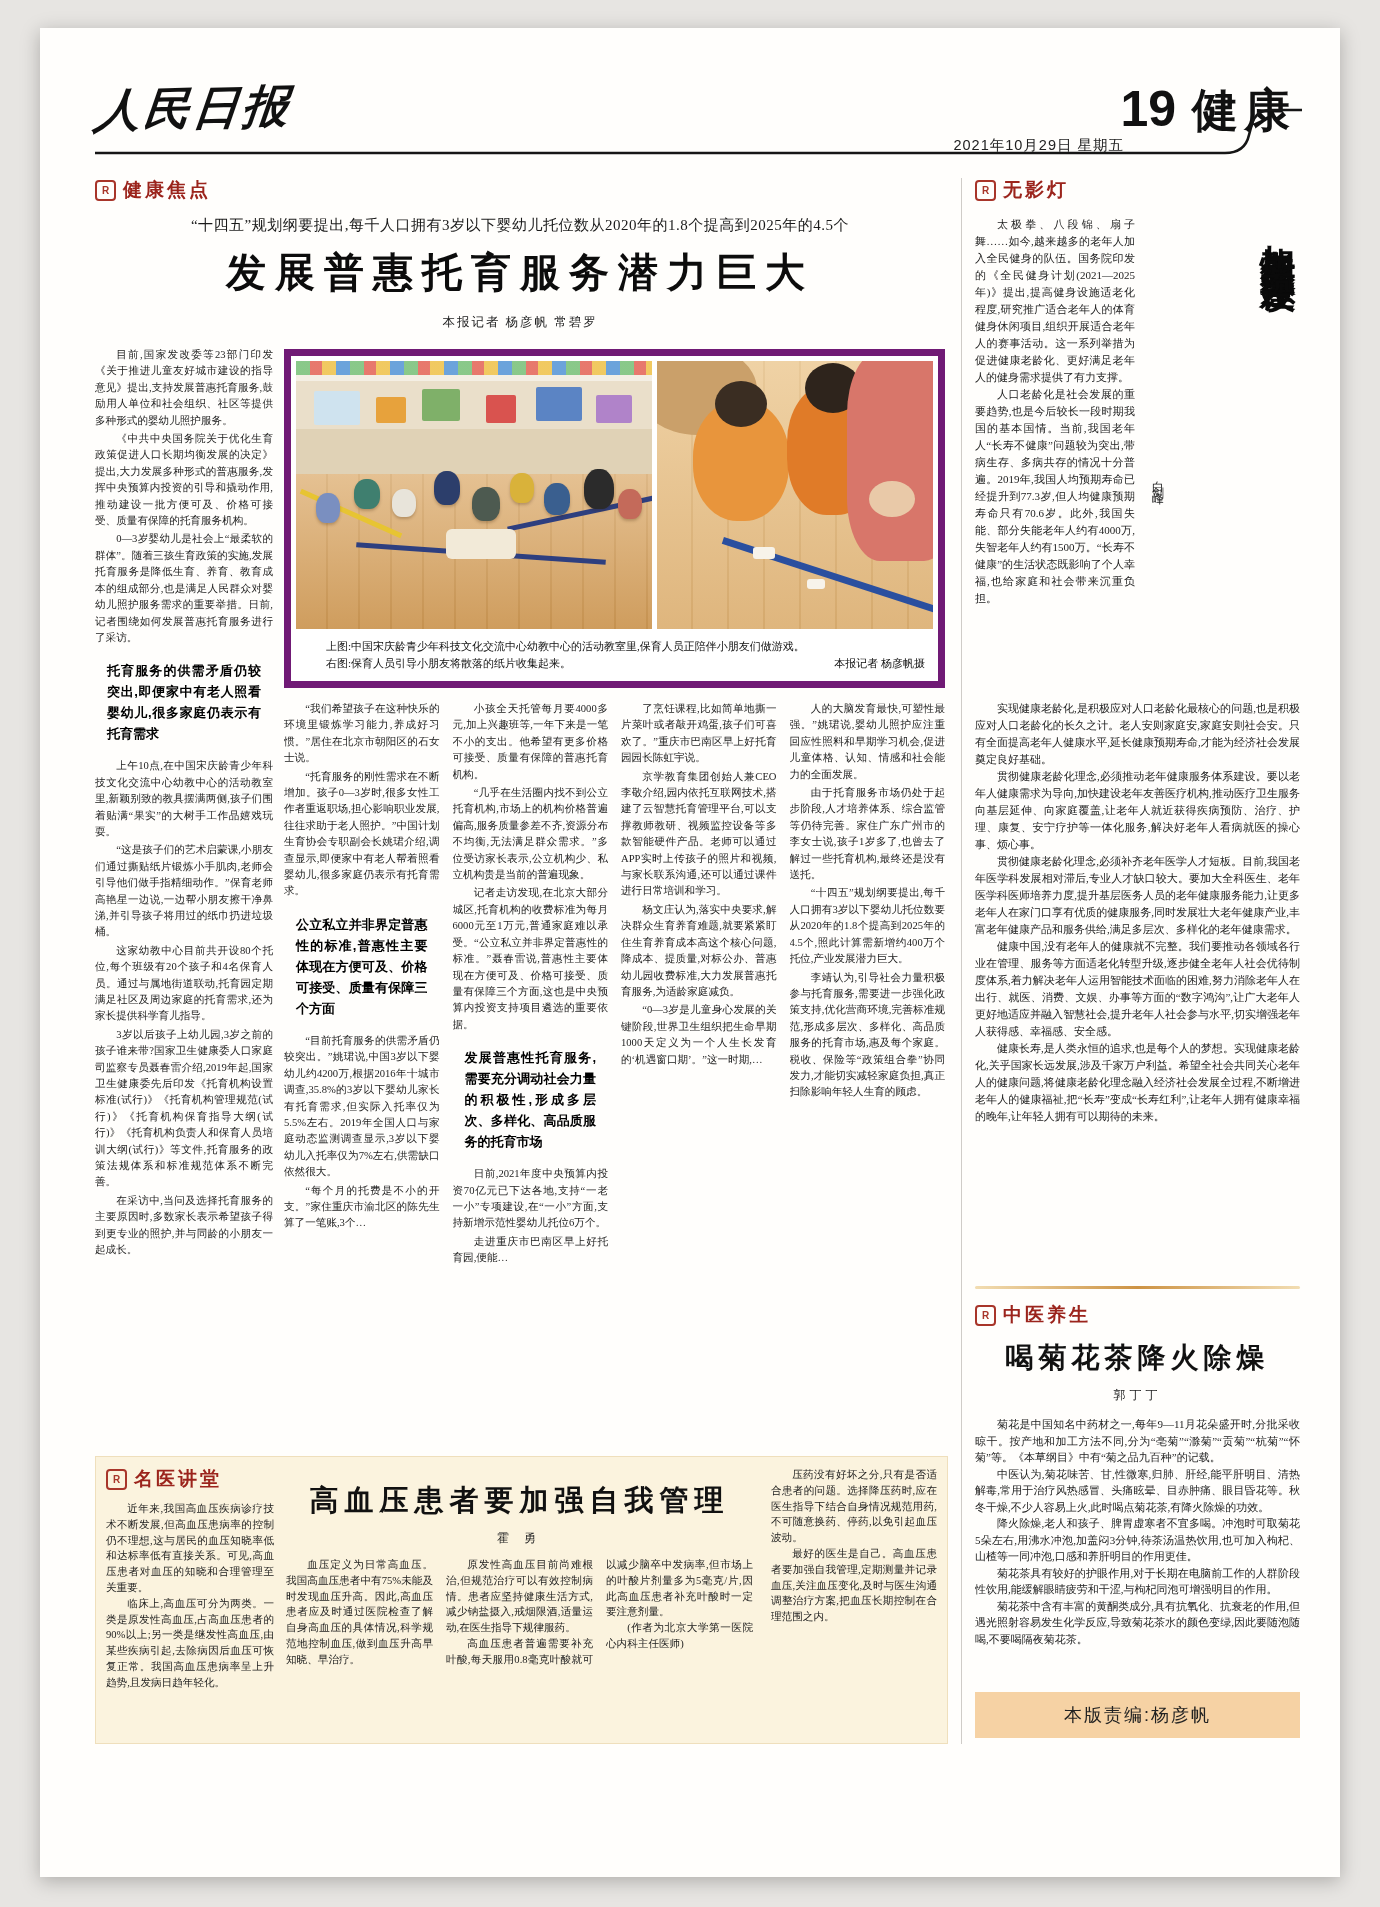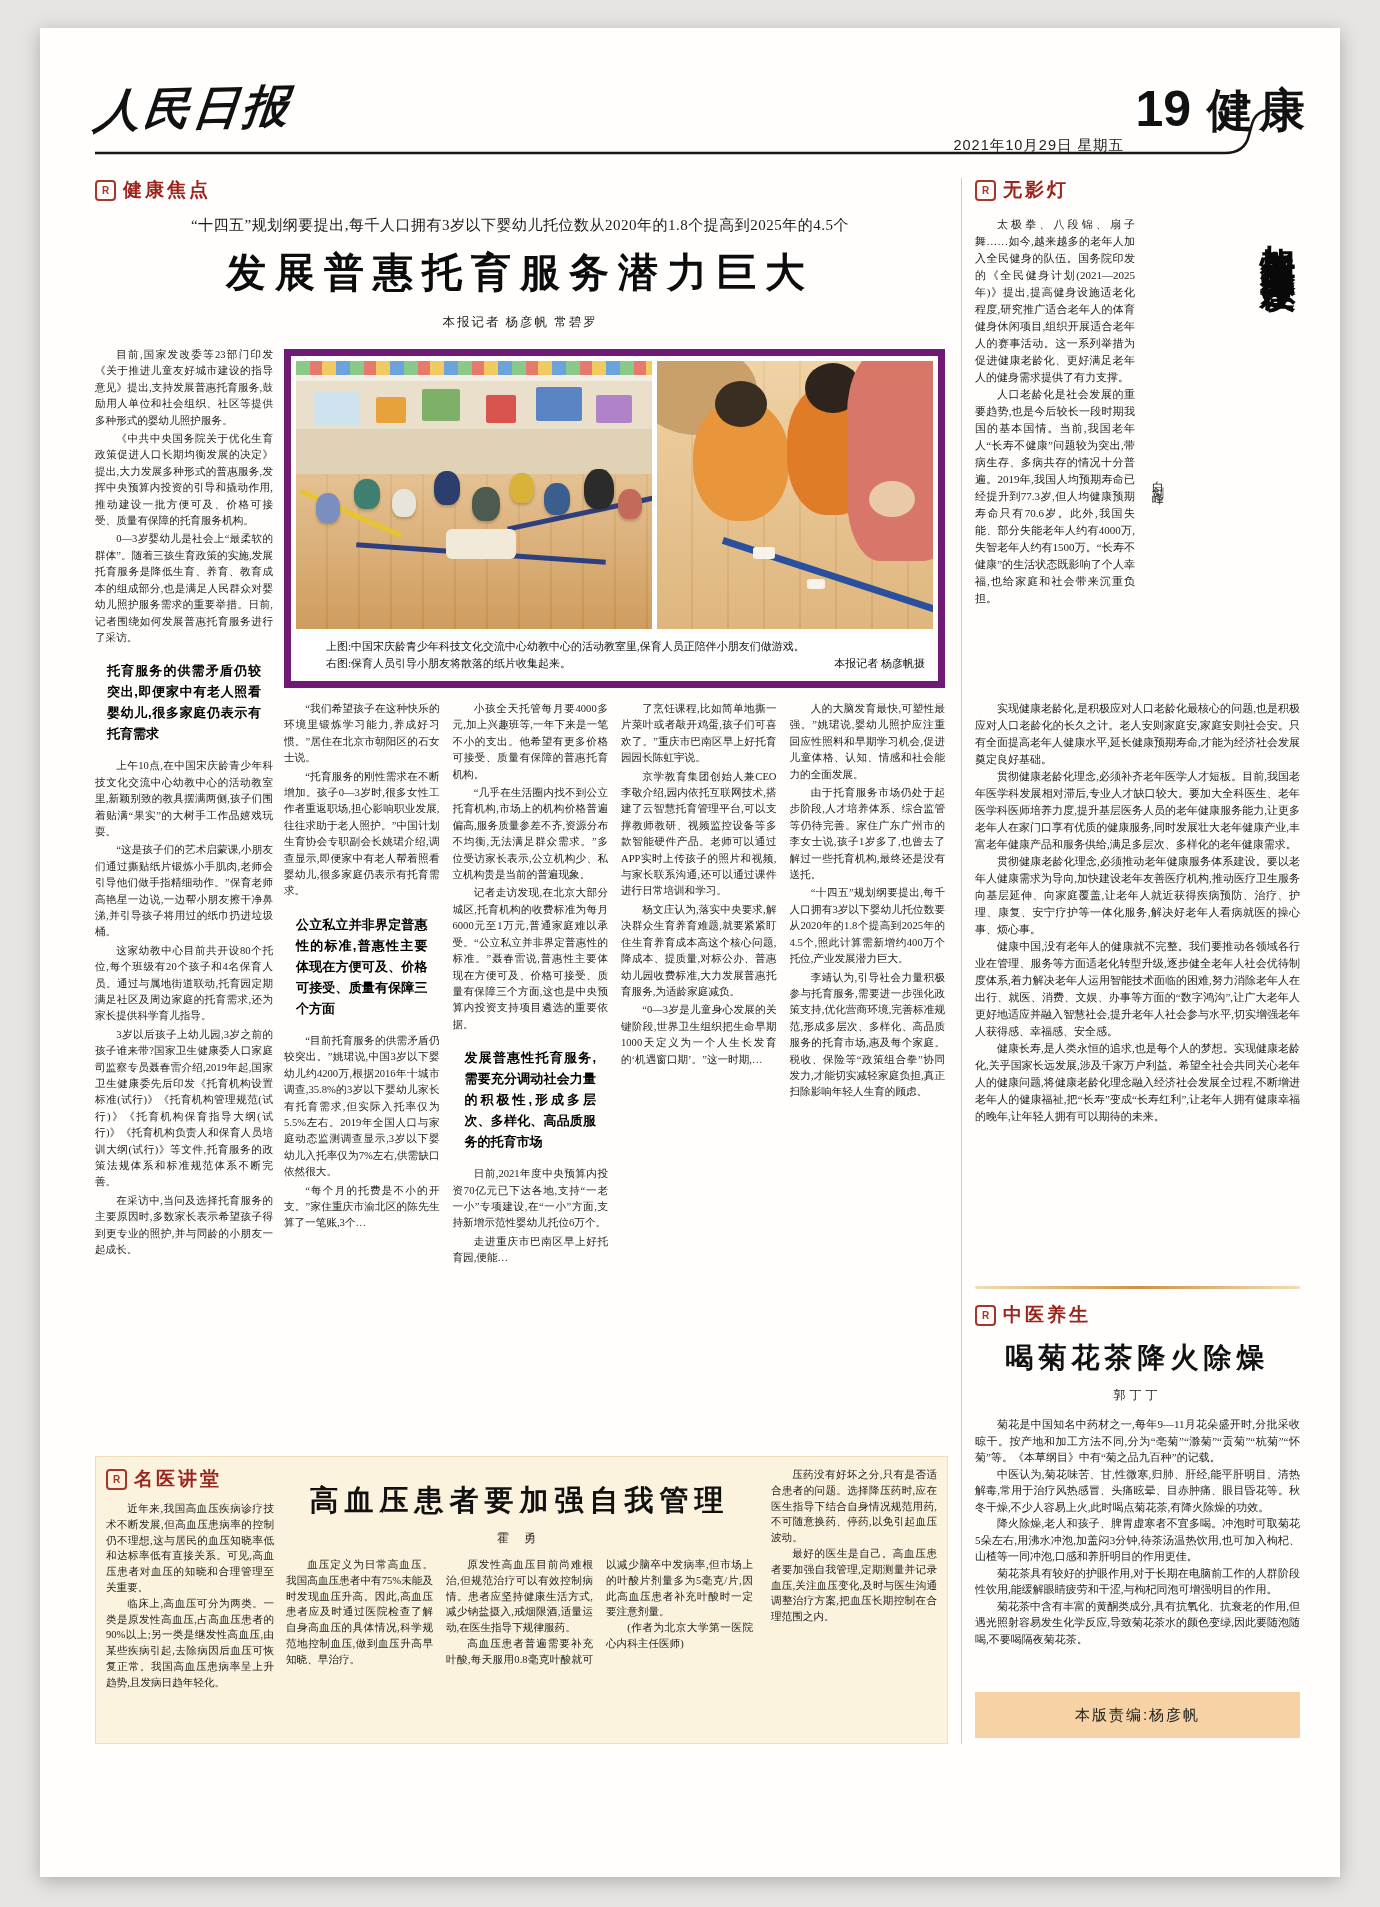--- a/index.html
+++ b/index.html
@@ -5,21 +5,21 @@
   html,body{margin:0;padding:0;}
   body{background:#e7e5e2;font-family:"Liberation Serif","DejaVu Serif",serif;color:#111;}
   .stage{position:relative;width:1380px;height:1907px;background:#e7e5e2;overflow:hidden;}
   .paper{position:absolute;left:40px;top:28px;width:1300px;height:1849px;background:#fffefc;
          box-shadow:0 4px 18px rgba(0,0,0,.25);}
 
   
   .masthead{position:absolute;left:55px;top:50px;font-size:46px;font-weight:bold;font-style:italic;
             letter-spacing:3px;transform:skewX(-7deg) rotate(-1.5deg);font-family:"Liberation Serif",serif;}
   .dateline{position:absolute;right:216px;top:108px;font-size:14.5px;letter-spacing:1px;font-family:"Liberation Sans",sans-serif;color:#222;margin-left:41px;}
-  .pageno-wrap{position:absolute;right:29px;top:52px;display:flex;align-items:baseline;gap:16px;}
+  .pageno-wrap{position:absolute;right:44px;top:52px;display:flex;align-items:baseline;gap:16px;}
   .pageno{font-size:50px;font-weight:bold;font-family:"Liberation Sans",sans-serif;}
   .pagesec{font-size:46px;font-weight:900;letter-spacing:6px;font-family:"Liberation Sans",sans-serif;}
   .header-rule{position:absolute;left:0;top:0;width:1300px;height:160px;pointer-events:none;}
   .colrule{position:absolute;left:921px;top:150px;width:1px;height:1566px;background:#cfccc8;}
 
   
   .seclabel{display:flex;align-items:center;gap:7px;height:24px;}
   .seclogo{width:17px;height:17px;border:2.5px solid #a8352a;border-radius:4px;color:#a8352a;
            font-family:"Liberation Sans",sans-serif;font-weight:bold;font-size:10px;line-height:17px;
            text-align:center;flex:0 0 auto;}
@@ -78,21 +78,21 @@
   .lamp-body{margin-top:16px;height:570px;overflow:hidden;}
   .lamp-body p{margin:0;text-indent:2em;font-size:11px;line-height:17px;text-align:justify;color:#222;}
   .tcm-divider{margin-top:16px;height:3px;background:linear-gradient(90deg,#f2ddb2,#cd9344,#f2ddb2);border-radius:2px;}
   .tcm-label{margin-top:14px;}
   .tcm-headline{margin-top:12px;text-align:center;font-size:28px;font-weight:900;letter-spacing:5px;
                 font-family:"Liberation Sans",sans-serif;}
   .tcm-author{margin-top:10px;text-align:center;font-size:12px;letter-spacing:4px;color:#222;}
   .tcm-body{margin-top:12px;height:262px;overflow:hidden;}
   .tcm-body p{margin:0;text-indent:2em;font-size:11px;line-height:16.5px;text-align:justify;color:#222;}
   .editor-box{margin-top:14px;height:46px;background:#f6d2a4;display:flex;align-items:center;justify-content:center;
-              font-size:15px;letter-spacing:2px;color:#222;font-family:"Liberation Sans",sans-serif;}
+              font-size:18px;letter-spacing:2px;color:#222;font-family:"Liberation Sans",sans-serif;}
 
   
   .clinic{position:absolute;left:55px;top:1428px;width:853px;height:288px;background:#fbf3de;
           border:1px solid #efdfbc;box-sizing:border-box;padding:8px 10px;}
   .clinic .seclabel{position:absolute;left:10px;top:10px;}
   .cl-row{display:flex;gap:12px;margin-right:184px;height:100%;}
   .cl-left{width:168px;flex:0 0 auto;padding-top:36px;overflow:hidden;}
   .cl-left p,.cl-right p,.cl-cols p{margin:0;text-indent:2em;font-size:10.6px;line-height:15.8px;text-align:justify;color:#1c1c1c;}
   .cl-mid{flex:1;min-width:0;}
   .cl-headline{margin-top:16px;text-align:center;font-size:29px;font-weight:900;letter-spacing:6px;
@@ -253,22 +253,22 @@
         <div class="lamp-intro">
             <p>太极拳、八段锦、扇子舞……如今,越来越多的老年人加入全民健身的队伍。国务院印发的《全民健身计划(2021—2025年)》提出,提高健身设施适老化程度,研究推广适合老年人的体育健身休闲项目,组织开展适合老年人的赛事活动。这一系列举措为促进健康老龄化、更好满足老年人的健身需求提供了有力支撑。</p>
             <p>人口老龄化是社会发展的重要趋势,也是今后较长一段时期我国的基本国情。当前,我国老年人“长寿不健康”问题较为突出,带病生存、多病共存的情况十分普遍。2019年,我国人均预期寿命已经提升到77.3岁,但人均健康预期寿命只有70.6岁。此外,我国失能、部分失能老年人约有4000万,失智老年人约有1500万。“长寿不健康”的生活状态既影响了个人幸福,也给家庭和社会带来沉重负担。</p>
           </div>
         <div class="lamp-byline">白剑峰</div>
         <div class="lamp-headline">加快老年健康服务体系建设</div>
       </div>
 
       <div class="lamp-body">
           <p>实现健康老龄化,是积极应对人口老龄化最核心的问题,也是积极应对人口老龄化的长久之计。老人安则家庭安,家庭安则社会安。只有全面提高老年人健康水平,延长健康预期寿命,才能为经济社会发展奠定良好基础。</p>
+          <p>贯彻健康老龄化理念,必须推动老年健康服务体系建设。要以老年人健康需求为导向,加快建设老年友善医疗机构,推动医疗卫生服务向基层延伸、向家庭覆盖,让老年人就近获得疾病预防、治疗、护理、康复、安宁疗护等一体化服务,解决好老年人看病就医的操心事、烦心事。</p>
           <p>贯彻健康老龄化理念,必须补齐老年医学人才短板。目前,我国老年医学科发展相对滞后,专业人才缺口较大。要加大全科医生、老年医学科医师培养力度,提升基层医务人员的老年健康服务能力,让更多老年人在家门口享有优质的健康服务,同时发展壮大老年健康产业,丰富老年健康产品和服务供给,满足多层次、多样化的老年健康需求。</p>
-          <p>贯彻健康老龄化理念,必须推动老年健康服务体系建设。要以老年人健康需求为导向,加快建设老年友善医疗机构,推动医疗卫生服务向基层延伸、向家庭覆盖,让老年人就近获得疾病预防、治疗、护理、康复、安宁疗护等一体化服务,解决好老年人看病就医的操心事、烦心事。</p>
           <p>健康中国,没有老年人的健康就不完整。我们要推动各领域各行业在管理、服务等方面适老化转型升级,逐步健全老年人社会优待制度体系,着力解决老年人运用智能技术面临的困难,努力消除老年人在出行、就医、消费、文娱、办事等方面的“数字鸿沟”,让广大老年人更好地适应并融入智慧社会,提升老年人社会参与水平,切实增强老年人获得感、幸福感、安全感。</p>
           <p>健康长寿,是人类永恒的追求,也是每个人的梦想。实现健康老龄化,关乎国家长远发展,涉及千家万户利益。希望全社会共同关心老年人的健康问题,将健康老龄化理念融入经济社会发展全过程,不断增进老年人的健康福祉,把“长寿”变成“长寿红利”,让老年人拥有健康幸福的晚年,让年轻人拥有可以期待的未来。</p>
         </div>
 
       <div class="tcm-divider"></div>
       <div class="seclabel tcm-label">
         <div class="seclogo">R</div>
         <span class="t">中医养生</span>
       </div>
       <div class="tcm-headline">喝菊花茶降火除燥</div>

